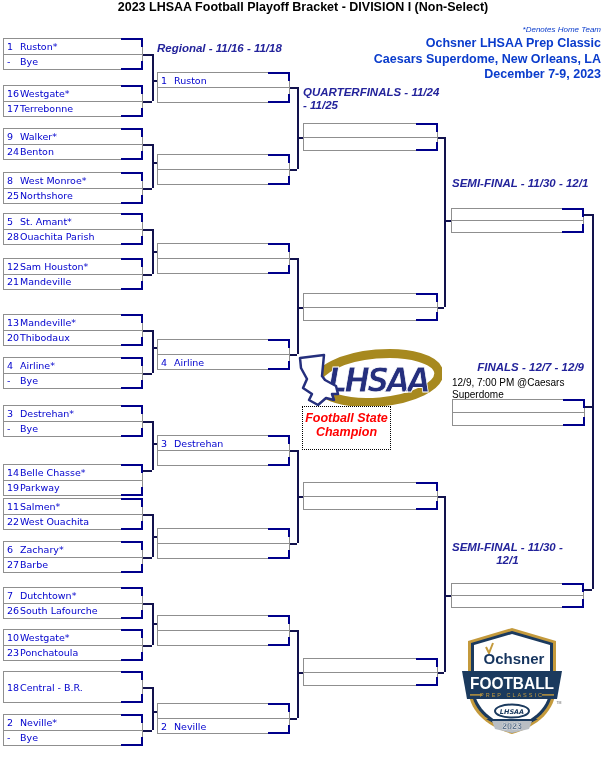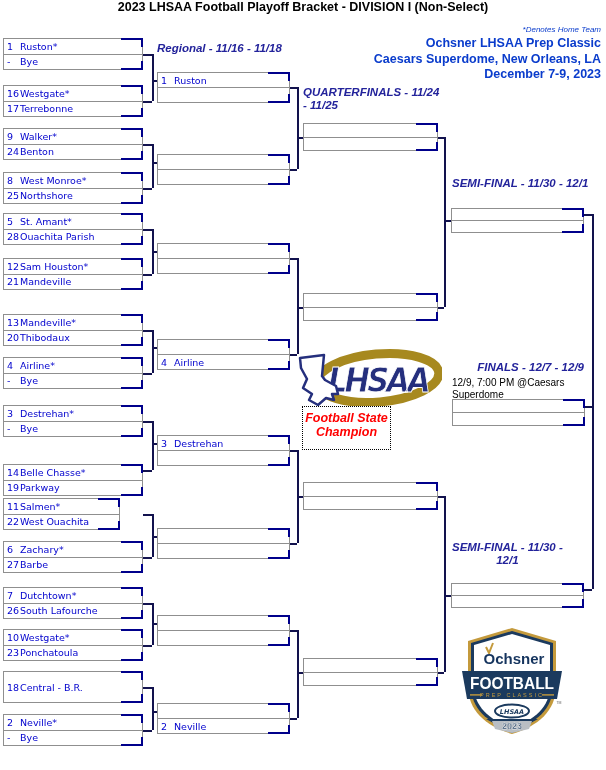--- a/index.html
+++ b/index.html
@@ -191,21 +191,21 @@
       <div class="mbox" style="left: 3px; top: 464px; width: 140px; height: 32px;">
         <div class="mrow">
           <span class="seed">14</span>
           <span class="tname">Belle Chasse*</span>
         </div>
         <div class="mrow">
           <span class="seed">19</span>
           <span class="tname">Parkway</span>
         </div>
       </div>
-      <div class="mbox" style="left: 3px; top: 498px; width: 117px; height: 32px;">
+      <div class="mbox" style="left: 3px; top: 498px; width: 140px; height: 32px;">
         <div class="mrow">
           <span class="seed">11</span>
           <span class="tname">Salmen*</span>
         </div>
         <div class="mrow">
           <span class="seed">22</span>
           <span class="tname">West Ouachita</span>
         </div>
       </div>
       <div class="mbox" style="left: 3px; top: 541px; width: 140px; height: 32px;">

